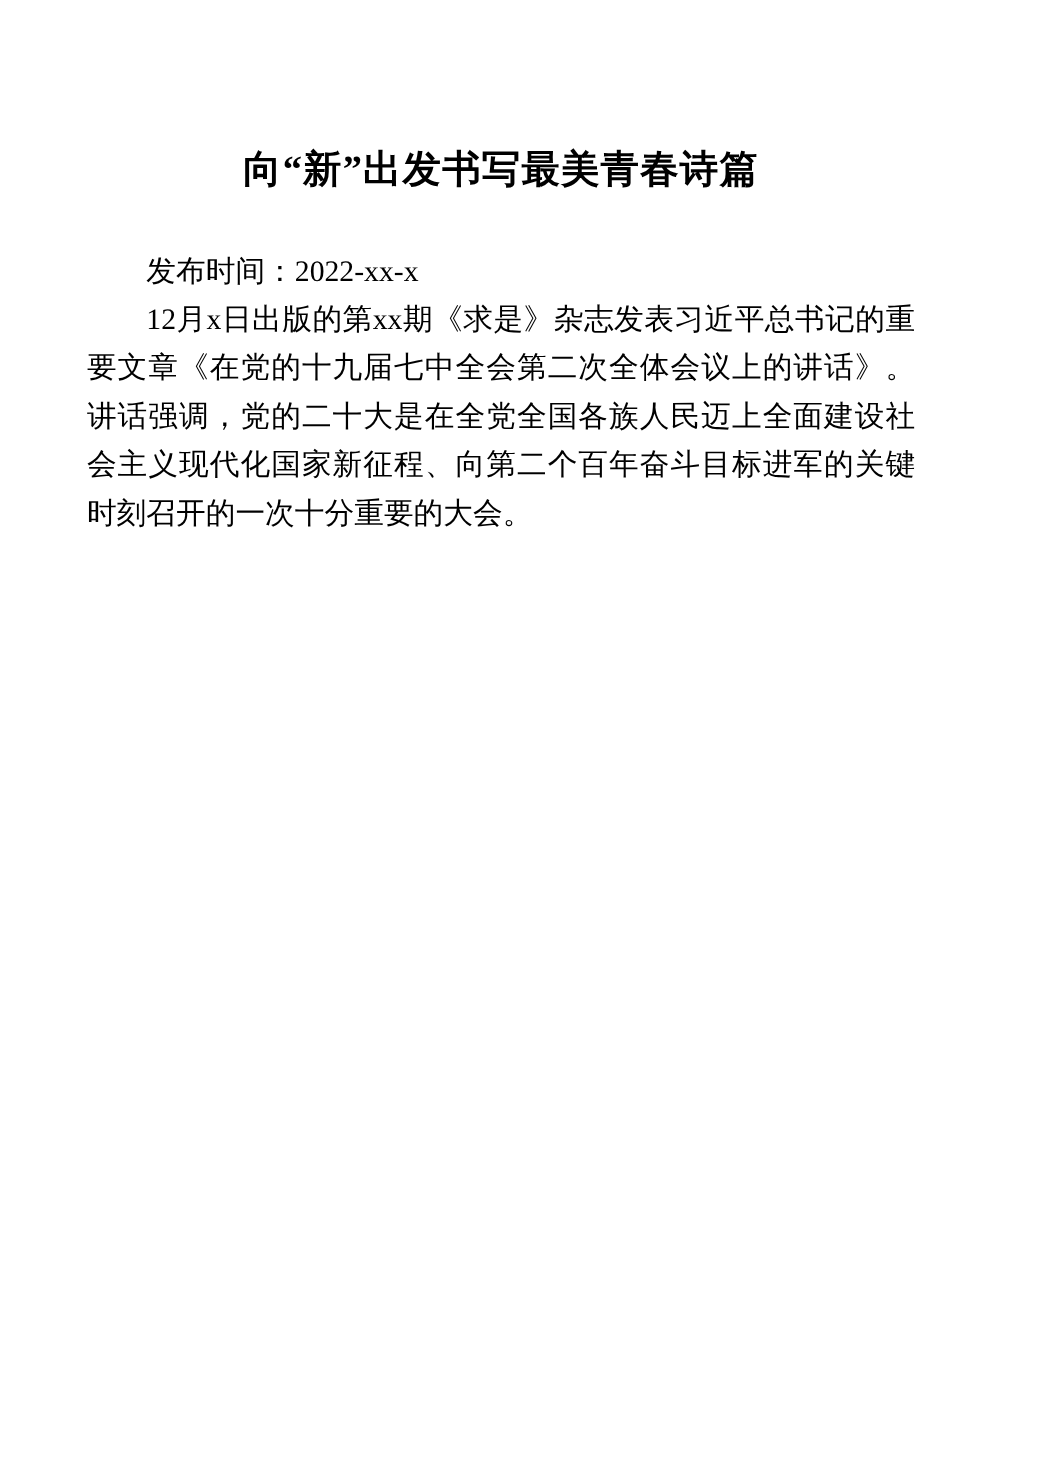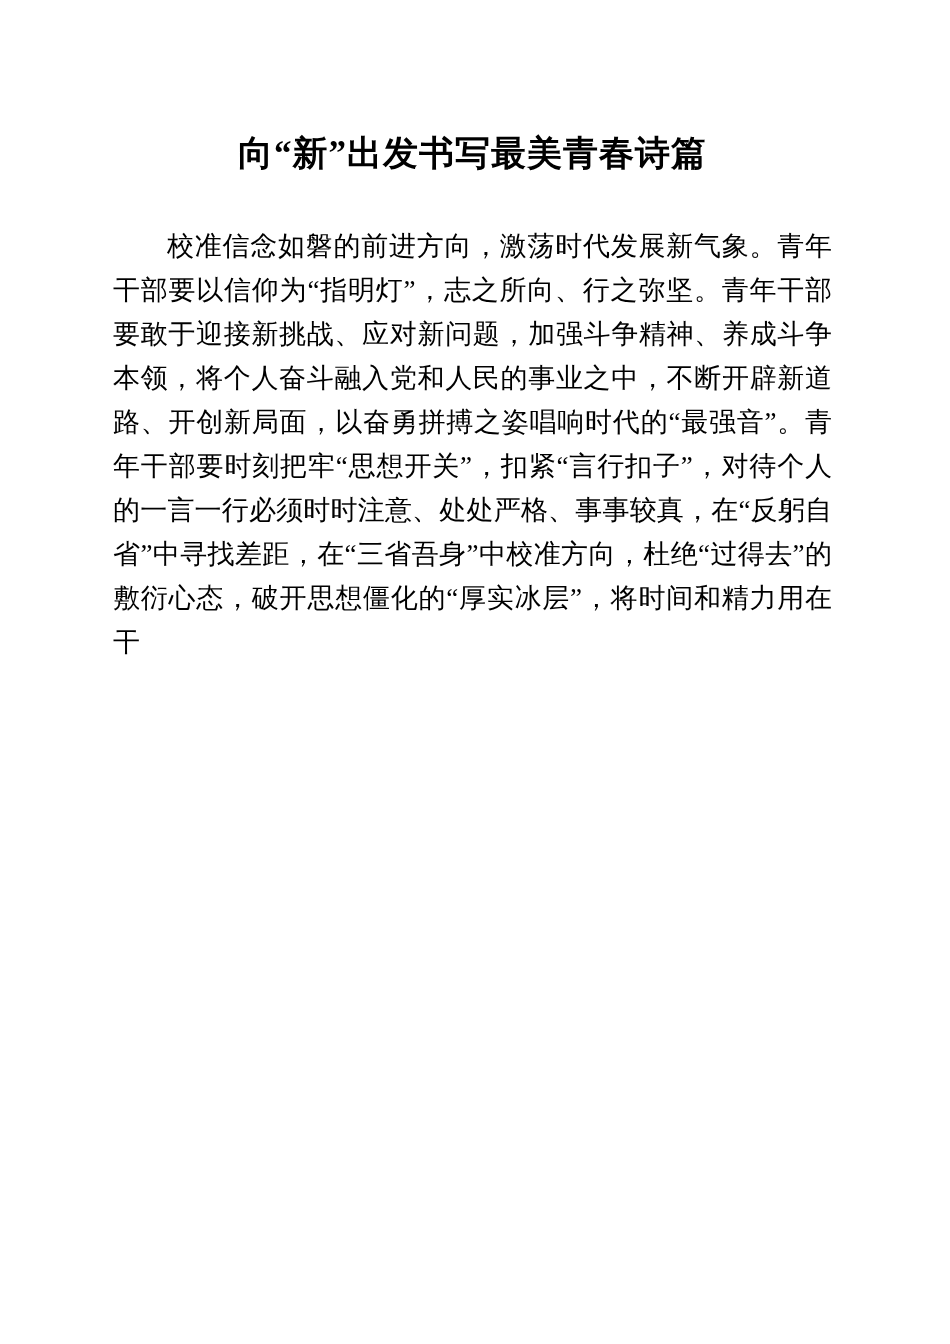--- a/index.html
+++ b/index.html
@@ -10,21 +10,21 @@
     width: 950px;
     height: 1344px;
     overflow: hidden;
     font-family: "Liberation Serif", "DejaVu Serif", serif;
     color: #000000;
   }
   .page {
     width: 950px;
     height: 1308px;
     background: #ffffff;
-    padding: 132px 118px 0 113px;
+    padding: 132px 118px 0 79px;
   }
   .doc-title {
     font-size: 35px;
     line-height: 44px;
     font-weight: bold;
     text-align: center;
     letter-spacing: 1px;
     margin-bottom: 48px;
     font-family: "Liberation Serif", "DejaVu Serif", serif;
   }
@@ -41,17 +41,18 @@
     text-indent: 2em;
     word-break: break-all;
   }
 </style>
 </head>
 <body>
 
 <div class="page">
   <h1 class="doc-title">向“新”出发书写最美青春诗篇</h1>
 
+  <p class="meta-line">发布时间：2022-xx-x</p>
+
+  <p class="body-para">12月x日出版的第xx期《求是》杂志发表习近平总书记的重要文章《在党的十九届七中全会第二次全体会议上的讲话》。讲话强调，党的二十大是在全党全国各族人民迈上全面建设社会主义现代化国家新征程、向第二个百年奋斗目标进军的关键时刻召开的一次十分重要的大会。</p>
 
 
-
-  <p class="body-para">校准信念如磐的前进方向，激荡时代发展新气象。青年干部要以信仰为“指明灯”，志之所向、行之弥坚。青年干部要敢于迎接新挑战、应对新问题，加强斗争精神、养成斗争本领，将个人奋斗融入党和人民的事业之中，不断开辟新道路、开创新局面，以奋勇拼搏之姿唱响时代的“最强音”。青年干部要时刻把牢“思想开关”，扣紧“言行扣子”，对待个人的一言一行必须时时注意、处处严格、事事较真，在“反躬自省”中寻找差距，在“三省吾身”中校准方向，杜绝“过得去”的敷衍心态，破开思想僵化的“厚实冰层”，将时间和精力用在干</p>
 </div>
 
 </body></html>

